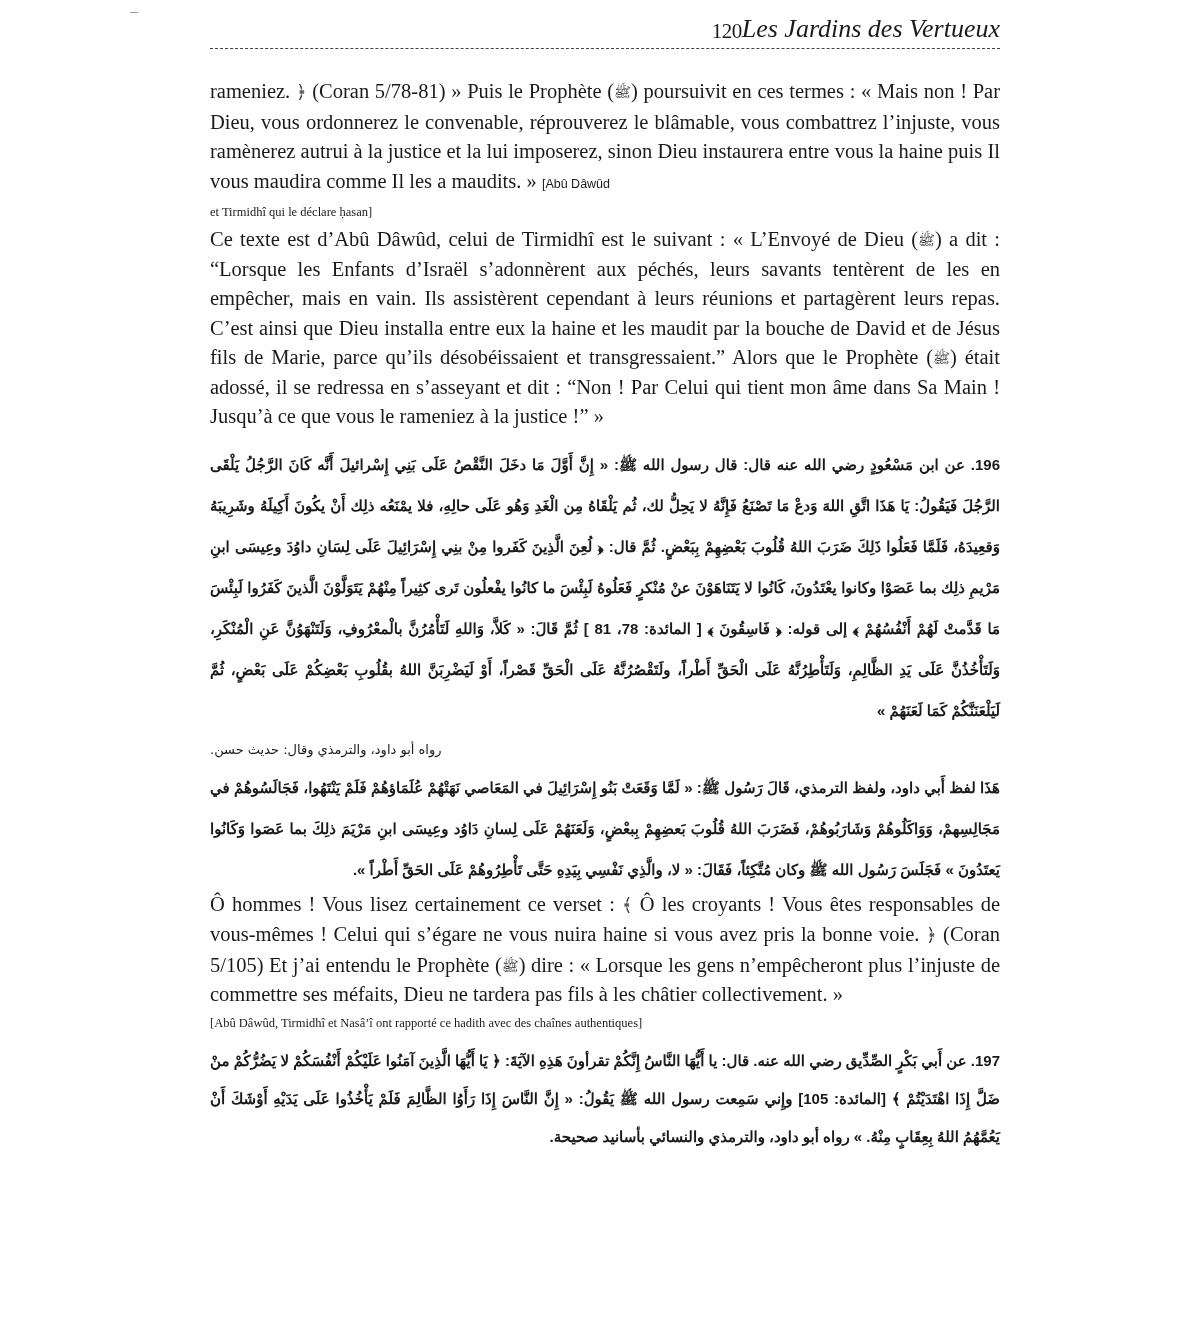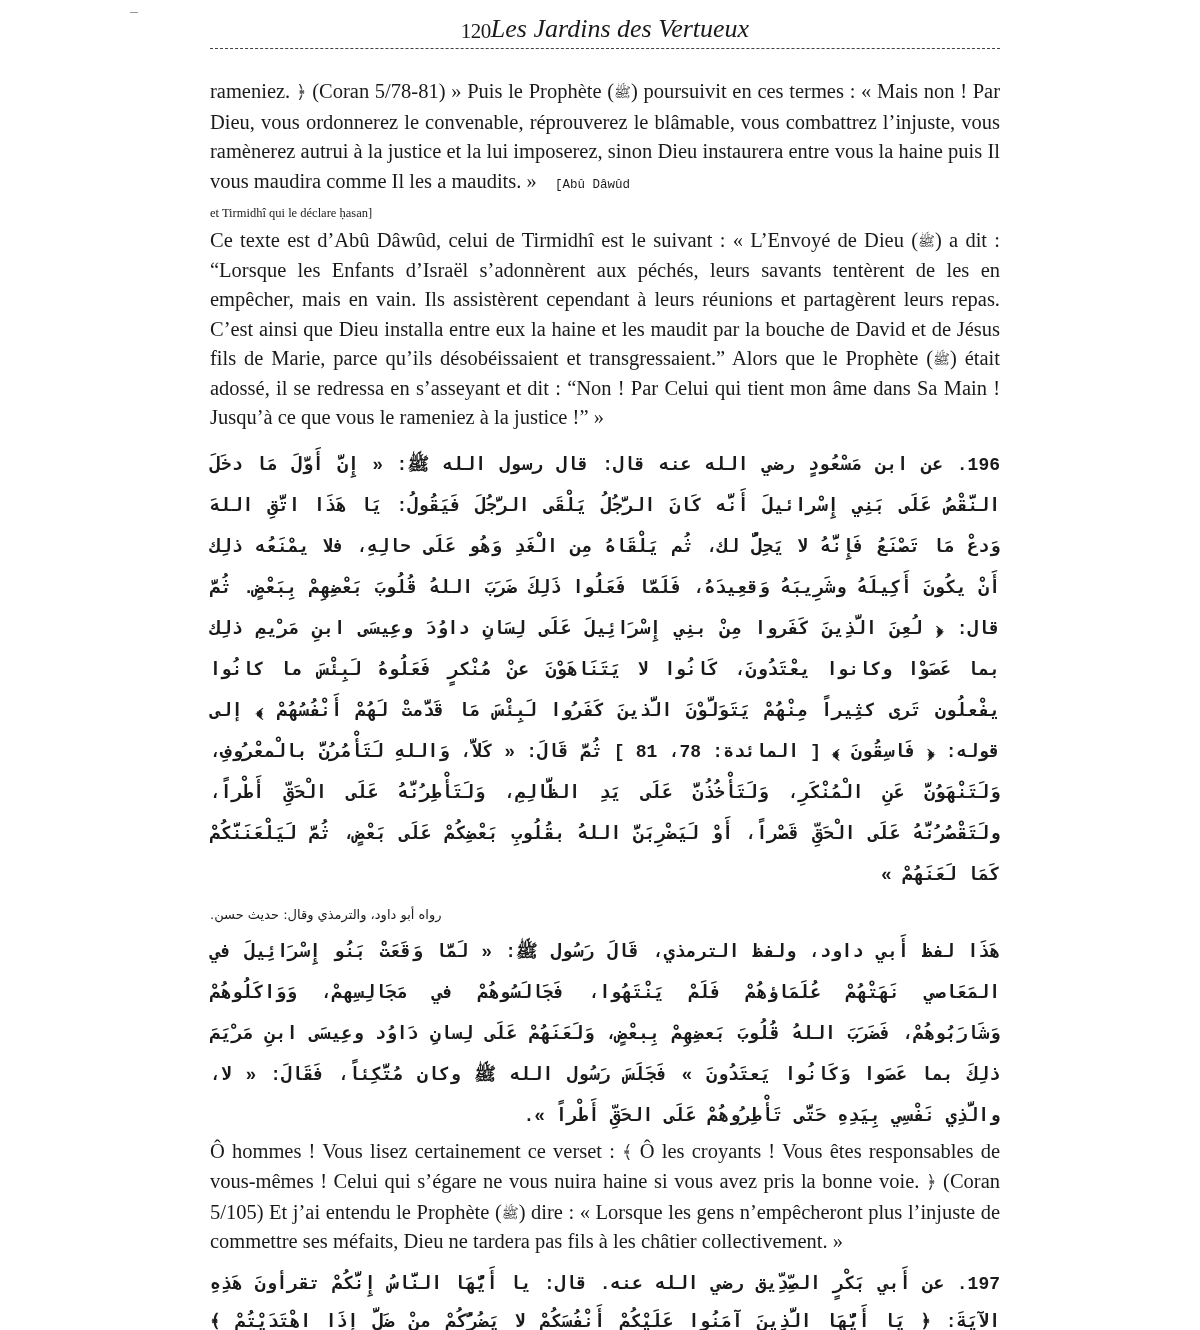--- a/index.html
+++ b/index.html
@@ -8,51 +8,50 @@
     color: #1a1a1a;
     font-family: "Liberation Serif", "DejaVu Serif", serif;
   }
   .corner-mark {
     position: absolute; left: 130px; top: 12px; width: 8px; height: 1px; background: #999;
   }
   .page {
     position: absolute; left: 210px; top: 0; width: 790px;
   }
   .header {
-    display: flex; justify-content: center; align-items: flex-end;
+    display: flex; justify-content: flex-end; align-items: flex-end;
     height: 36px; padding-top: 8px;
   }
   .page-number { font-size: 21px; letter-spacing: -0.5px; }
   .running-title { font-size: 26px; font-style: italic; }
   .header-rule {
     margin-top: 4px; height: 0; border-top: 1px dashed #444;
   }
   .fr {
     font-size: 20.5px; line-height: 29.5px; text-align: justify;
     margin: 0;
   }
   .fr.first { margin-top: 28px; }
   .ref {
-    font-family: Liberation Mono, monospace;
+    font-family: Liberation Sans, sans-serif;
     font-size: 12.5px;
-    margin-left: 13px;
   }
   .ref-line {
     font-family: Liberation Serif, serif;
     font-size: 12.5px; line-height: 22px; margin: 2px 0 2px 0;
   }
   .orn { font-size: 18px; color: #333; }
   .salla {
     display: inline-block; font-size: 14px; line-height: 14px;
     vertical-align: 1px;
   }
   .ar {
     direction: rtl; text-align: justify;
-    font-family: Liberation Mono, monospace;
-    font-size: 18px; line-height: 41px; margin: 0;
+    font-family: Liberation Sans, sans-serif;
+    font-size: 15px; line-height: 41px; margin: 0;
     font-weight: bold;
   }
   .ar.block1 { margin-top: 12px; }
   .ar-note {
     direction: rtl; text-align: left;
     font-family: "DejaVu Sans", sans-serif;
     font-size: 13px; line-height: 26px; margin: 6px 0 4px 0;
   }
   .hadith-head {
     margin-top: 26px;
@@ -92,16 +91,17 @@
   <p class="ar" lang="ar">هَذَا لفظ أَبي داود، ولفظ الترمذي، قَالَ رَسُول ﷺ: « لَمَّا وَقَعَتْ بَنُو إِسْرَائِيلَ في المَعَاصي نَهَتْهُمْ عُلَمَاؤهُمْ فَلَمْ يَنْتَهُوا، فَجَالَسُوهُمْ في مَجَالِسِهمْ، وَوَاكَلُوهُمْ وَشَارَبُوهُمْ، فَضَرَبَ اللهُ قُلُوبَ بَعضِهِمْ بِبعْضٍ، وَلَعَنَهُمْ عَلَى لِسانِ دَاوُد وعِيسَى ابنِ مَرْيَمَ ذلِكَ بما عَصَوا وَكَانُوا يَعتَدُونَ » فَجَلَسَ رَسُول الله ﷺ وكان مُتَّكِئاً، فَقَالَ: « لا، والَّذِي نَفْسِي بِيَدِهِ حَتَّى تَأْطِرُوهُمْ عَلَى الحَقِّ أَطْراً ».</p>
 
 
   <p class="fr">
     <span>Ô hommes ! Vous lisez certainement ce verset :</span>
     <span class="orn">﴾</span>
     <span>Ô les croyants ! Vous êtes responsables de vous-mêmes ! Celui qui s’égare ne vous nuira haine si vous avez pris la bonne voie.</span>
     <span class="orn">﴿</span>
     <span>(Coran 5/105) Et j’ai entendu le Prophète (</span><span class="salla">ﷺ</span><span>) dire : « Lorsque les gens n’empêcheront plus l’injuste de commettre ses méfaits, Dieu ne tardera pas fils à les châtier collectivement. »</span>
   </p>
+  <div class="ref-line">[Abû Dâwûd, Tirmidhî et Nasâ’î ont rapporté ce hadith avec des chaînes authentiques]</div>
 
   <p class="ar block3" lang="ar">197. عن أَبي بَكْرٍ الصِّدِّيق رضي الله عنه. قال: يا أَيُّهَا النَّاسُ إِنَّكُمْ تقرأونَ هَذِهِ الآيَةَ: ﴿ يَا أَيُّهَا الَّذِينَ آمَنُوا عَلَيْكُمْ أَنْفُسَكُمْ لا يَضُرُّكُمْ منْ ضَلَّ إِذَا اهْتَدَيْتُمْ ﴾ [المائدة: 105] وإِني سَمِعت رسول الله ﷺ يَقُولُ: « إِنَّ النَّاسَ إِذَا رَأَوُا الظَّالِمَ فَلَمْ يَأْخُذُوا عَلَى يَدَيْهِ أَوْشَكَ أَنْ يَعُمَّهُمُ اللهُ بِعِقَابٍ مِنْهُ. » رواه أبو داود، والترمذي والنسائي بأسانيد صحيحة.</p>
 
 </div>
 
 </body></html>

